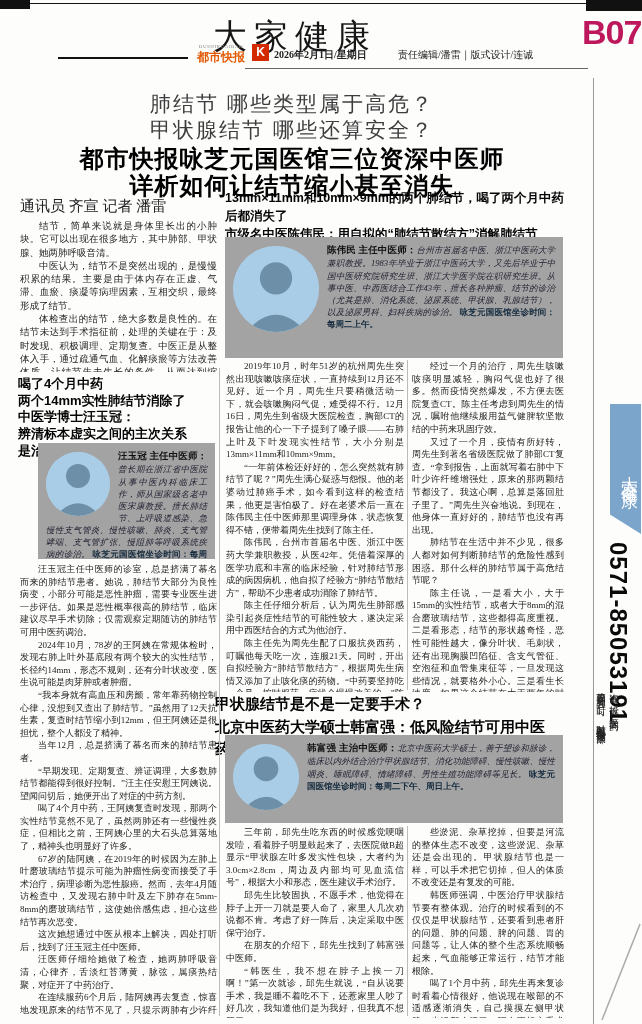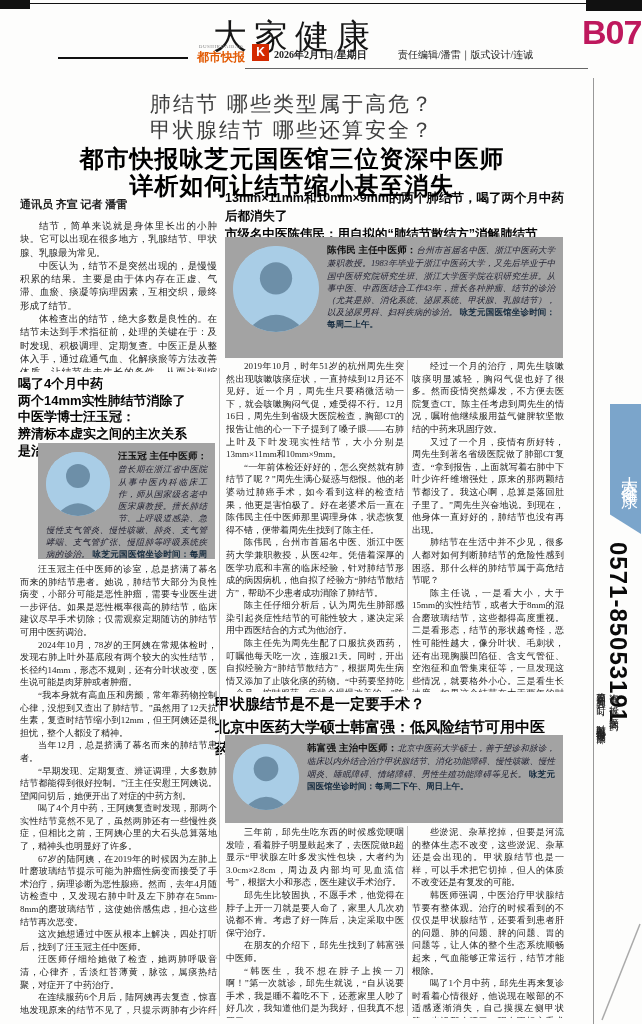--- a/index.html
+++ b/index.html
@@ -24,21 +24,21 @@
           font-family:"Liberation Sans",sans-serif; font-weight:bold; font-size:12px;
           text-align:center; line-height:17px; }
   .date-txt{ left:274px; top:48px; font-size:10px; font-weight:bold; color:#222; }
   .editors-txt{ left:398px; top:48px; font-size:10px; color:#222; }
   .rule-under{ left:245px; top:68px; width:343px; height:1px; background:#666; }
   
   .hl{ left:12px; width:560px; text-align:center; font-family:"Liberation Sans",sans-serif; }
   .hl-grey{ color:#3d3d3d; font-size:21px; letter-spacing:2px; font-weight:500; }
   .hl-bold{ color:#000; font-size:24px; font-weight:bold; letter-spacing:1px; }
   .hl1{ top:90px; } .hl2{ top:116px; } .hl3{ top:143px; } .hl4{ top:170px; }
-  .byline{ left:20px; top:197px; font-size:11px; font-weight:bold; color:#222; }
+  .byline{ left:20px; top:197px; font-size:15px; font-weight:normal; color:#222; }
   
   .col{ overflow:hidden; text-align:justify; font-size:9px; line-height:1.4; color:#222; }
   .col p{ text-indent:2em; }
   .intro{ left:20px; top:220px; width:197px; height:152px; font-size:9.5px; }
   .leftcol{ left:20px; top:563px; width:197px; height:452px; }
   .midcol{ left:226px; top:360px; width:178px; height:332px; }
   .rightcol{ left:412px; top:360px; width:152px; height:332px; }
   .thy-mid{ left:226px; top:826px; width:178px; height:192px; }
   .thy-right{ left:412px; top:826px; width:152px; height:192px; }
   
@@ -95,21 +95,21 @@
   <div class="abs editors-txt">责任编辑/潘雷｜版式设计/连诚</div>
   <div class="abs rule-under"></div>
 
   <div class="abs hl hl-grey hl1">肺结节 哪些类型属于高危？</div>
   <div class="abs hl hl-bold hl3">都市快报咏芝元国医馆三位资深中医师</div>
   <div class="abs hl hl-grey hl2">甲状腺结节 哪些还算安全？</div>
   <div class="abs hl hl-bold hl4">详析如何让结节缩小甚至消失</div>
   <div class="abs byline">通讯员 齐宣 记者 潘雷</div>
 
   <div class="abs col intro">
-      <p>结节，简单来说就是身体里长出的小肿块。它可以出现在很多地方，乳腺结节、甲状腺、乳腺最为常见。</p>
+      <p>结节，简单来说就是身体里长出的小肿块。它可以出现在很多地方，其中肺部、甲状腺、她两肺呼吸音清。</p>
       <p>中医认为，结节不是突然出现的，是慢慢积累的结果。主要是由于体内存在正虚、气滞、血瘀、痰凝等病理因素，互相交织，最终形成了结节。</p>
       <p>体检查出的结节，绝大多数是良性的。在结节未达到手术指征前，处理的关键在于：及时发现、积极调理、定期复查。中医正是从整体入手，通过疏通气血、化解痰瘀等方法改善体质，让结节失去生长的条件，从而达到缩小、控制甚至消散的目的。</p>
     </div>
 
   <div class="abs subhead left-subhead">
     <div>喝了4个月中药</div>
     <div>两个14mm实性肺结节消除了</div>
     <div>中医学博士汪玉冠：</div>
     <div>辨清标本虚实之间的主次关系</div>
     <div>是治疗肺结节的关键</div>

